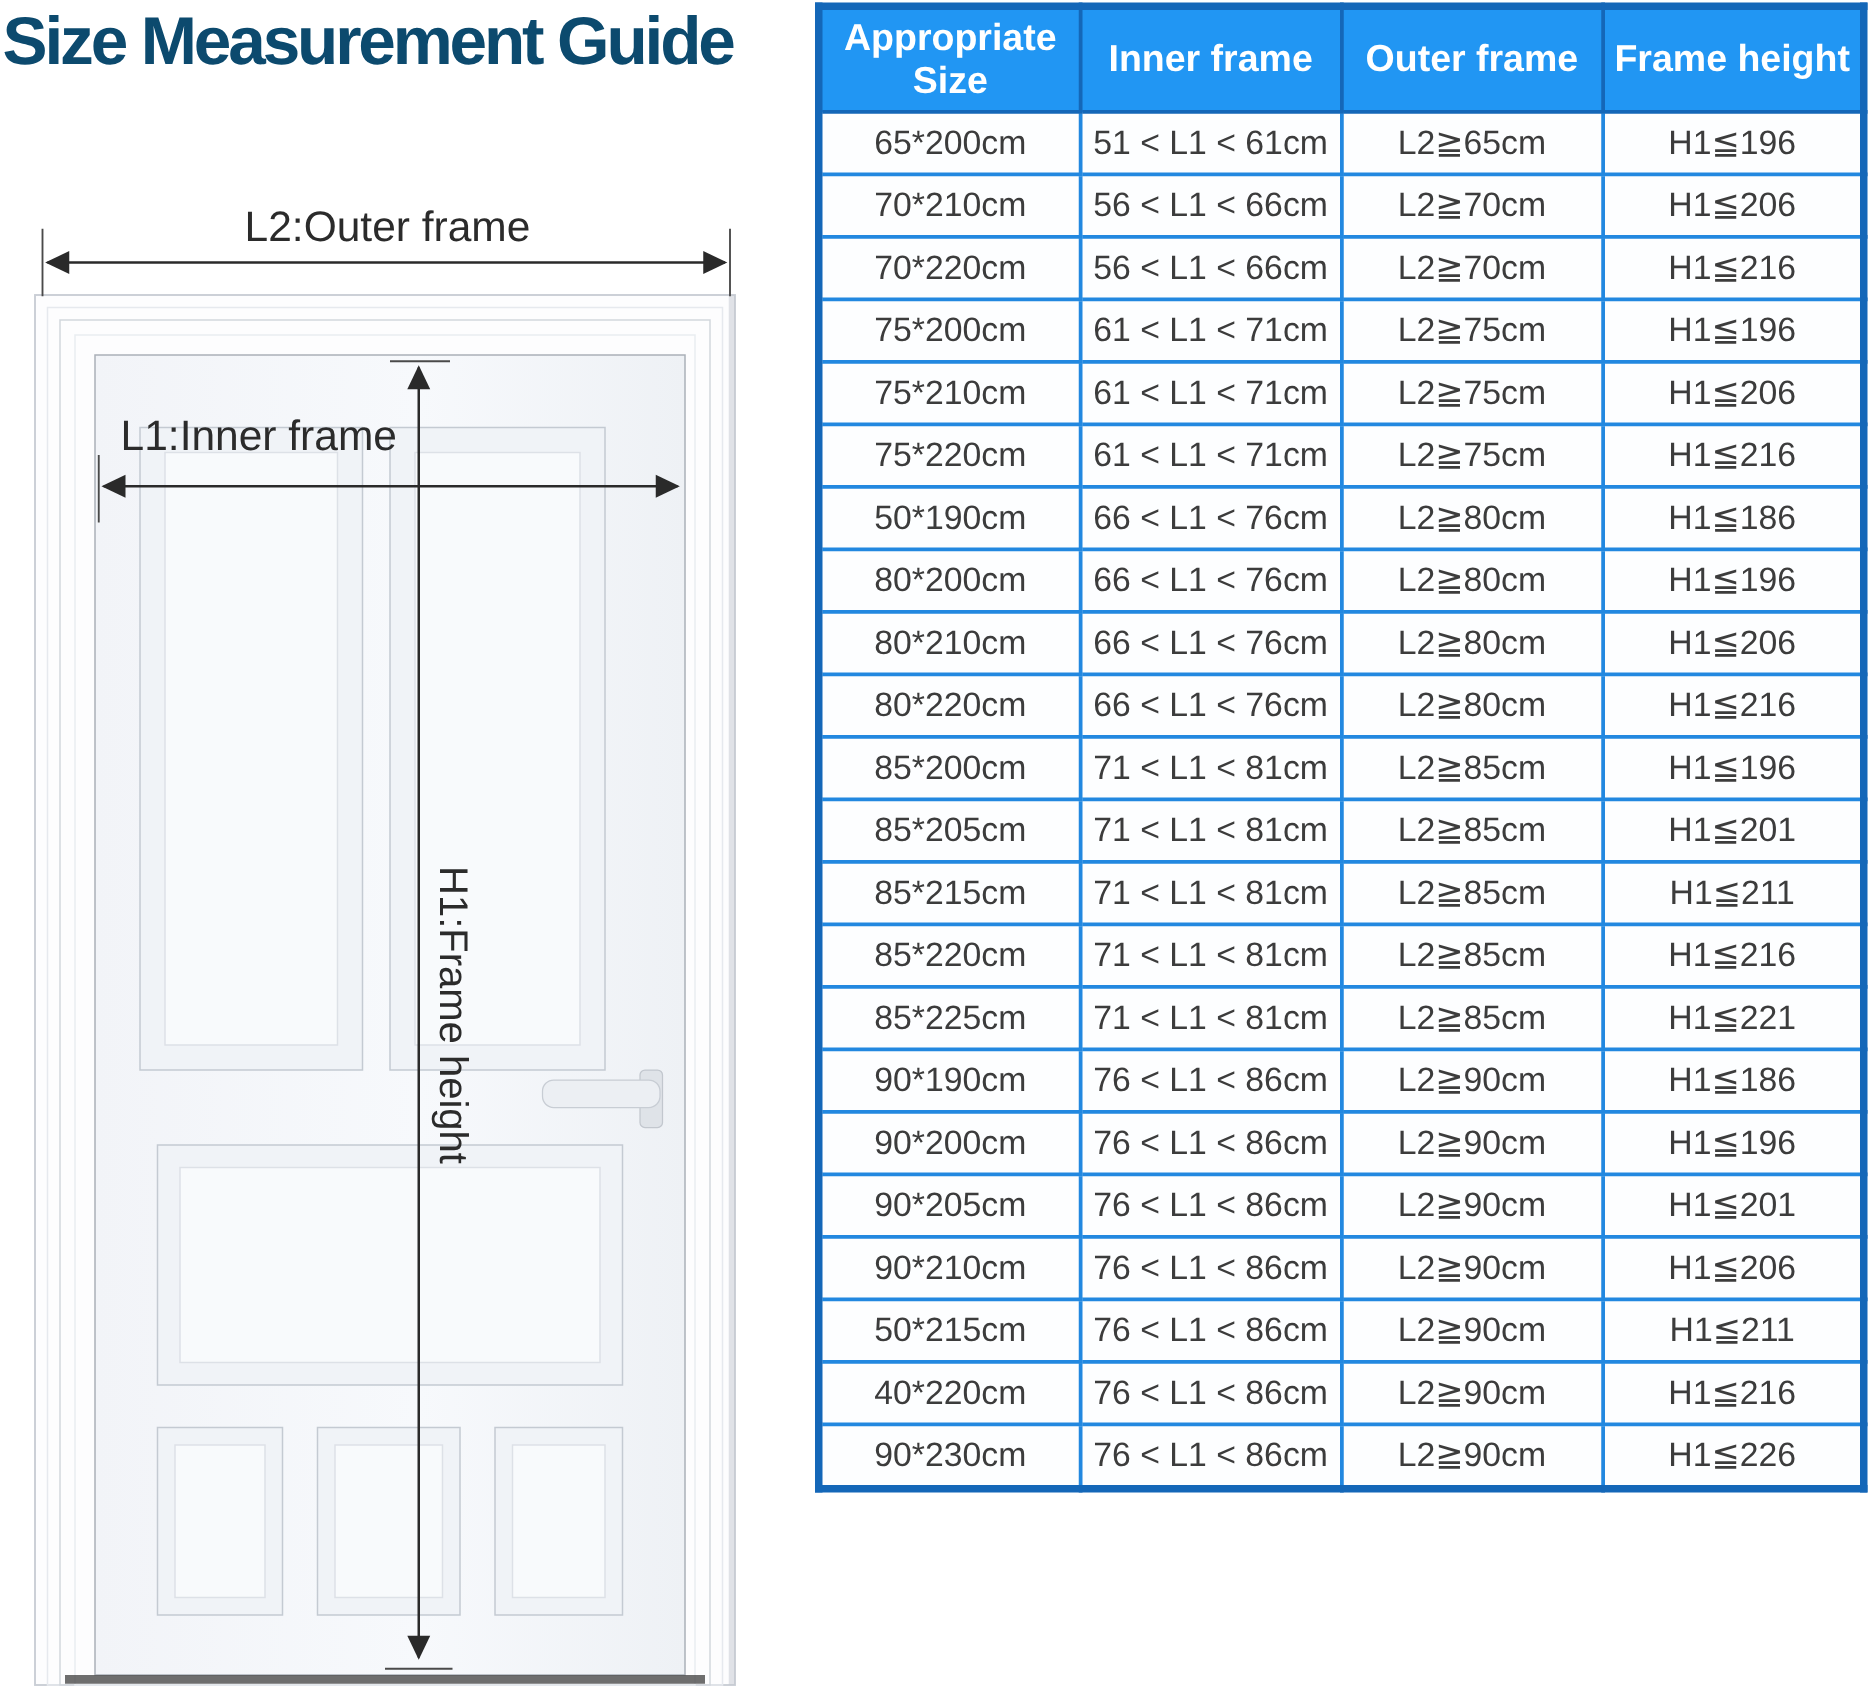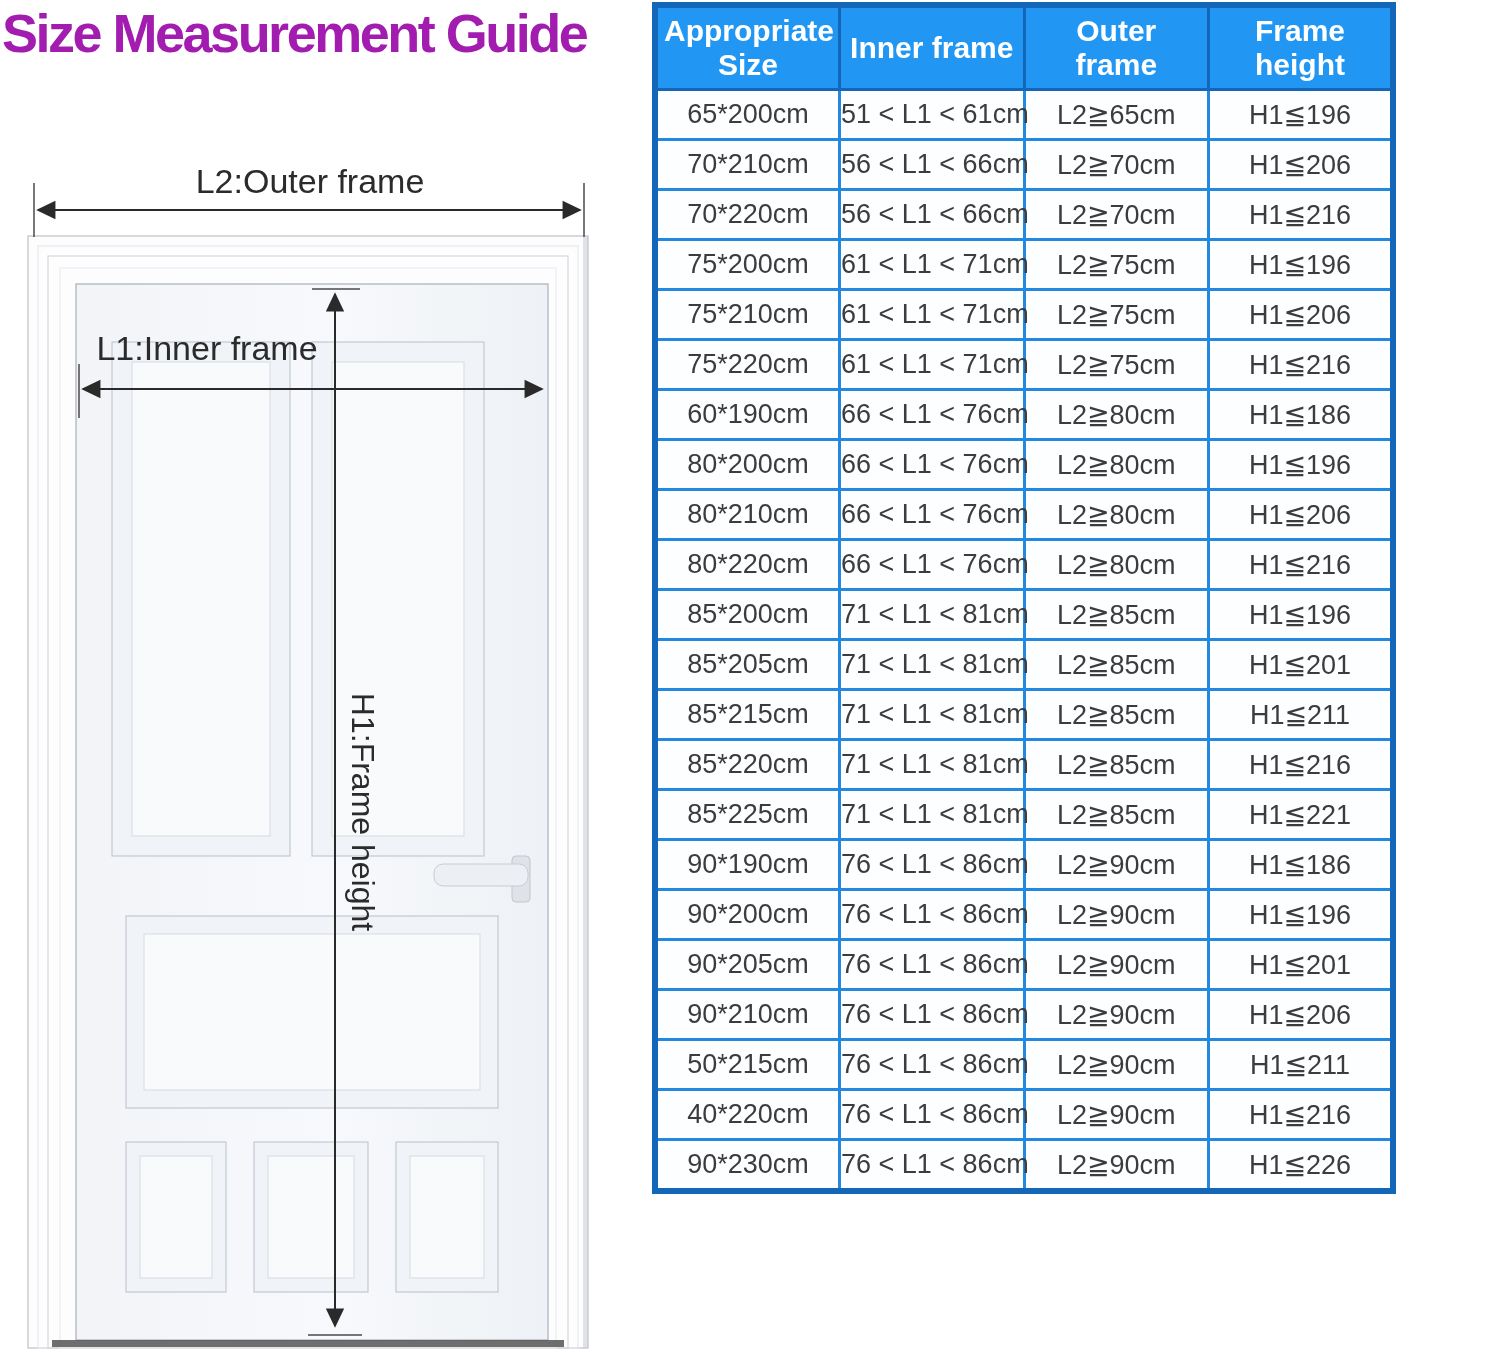--- a/index.html
+++ b/index.html
@@ -4,33 +4,33 @@
 <style>
   html,body{margin:0;padding:0;background:#ffffff;}
   body{
     position:relative;width:1500px;height:1357px;overflow:hidden;
     font-family:"Liberation Sans","DejaVu Sans",sans-serif;
   }
   
   .page-title{
     position:absolute;left:2px;top:2px;width:648px;
     font-size:54px;font-weight:800;letter-spacing:-2.5px;
-    color:#a21caf;white-space:nowrap;
+    color:#0c4a6e;white-space:nowrap;
   }
   
   .diagram-svg{position:absolute;left:0;top:0;}
   .dim-line{stroke:#2a2a2a;stroke-width:2;fill:none;}
   .dim-tick{stroke:#4a4a4a;stroke-width:1.5;fill:none;}
   .dim-label{
     font-family:"Liberation Sans","DejaVu Sans",sans-serif;
     font-size:34px;fill:#2b2b2b;font-weight:400;
   }
   
   .size-table{
-    position:absolute;left:652px;top:2px;width:744px;
+    position:absolute;left:652px;top:2px;width:842px;
     border-collapse:collapse;table-layout:fixed;background:#ffffff;
     border:6px solid #1467b8;
   }
   .size-table th{
     background:#2196f3;color:#ffffff;
     font-size:30px;font-weight:700;line-height:1.15;
     height:80px;border:3px solid #1467b8;
     text-align:center;vertical-align:middle;padding:0 6px;
   }
   .size-table td{
@@ -163,21 +163,21 @@
         <td>L2≧75cm</td>
         <td>H1≦206</td>
       </tr>
       <tr>
         <td>75*220cm</td>
         <td>61 &lt; L1 &lt; 71cm</td>
         <td>L2≧75cm</td>
         <td>H1≦216</td>
       </tr>
       <tr>
-        <td>60*190cm</td>
+        <td>50*190cm</td>
         <td>66 &lt; L1 &lt; 76cm</td>
         <td>L2≧80cm</td>
         <td>H1≦186</td>
       </tr>
       <tr>
         <td>80*200cm</td>
         <td>66 &lt; L1 &lt; 76cm</td>
         <td>L2≧80cm</td>
         <td>H1≦196</td>
       </tr>

